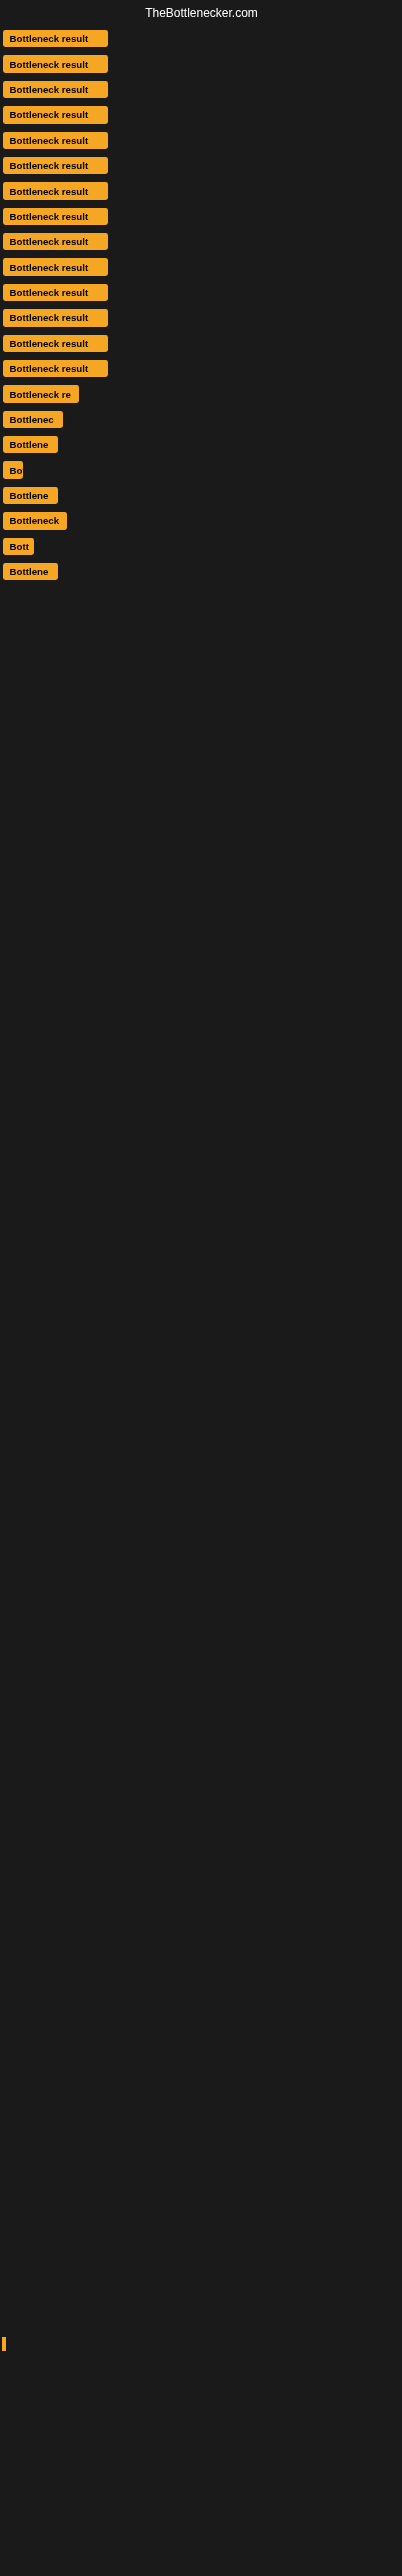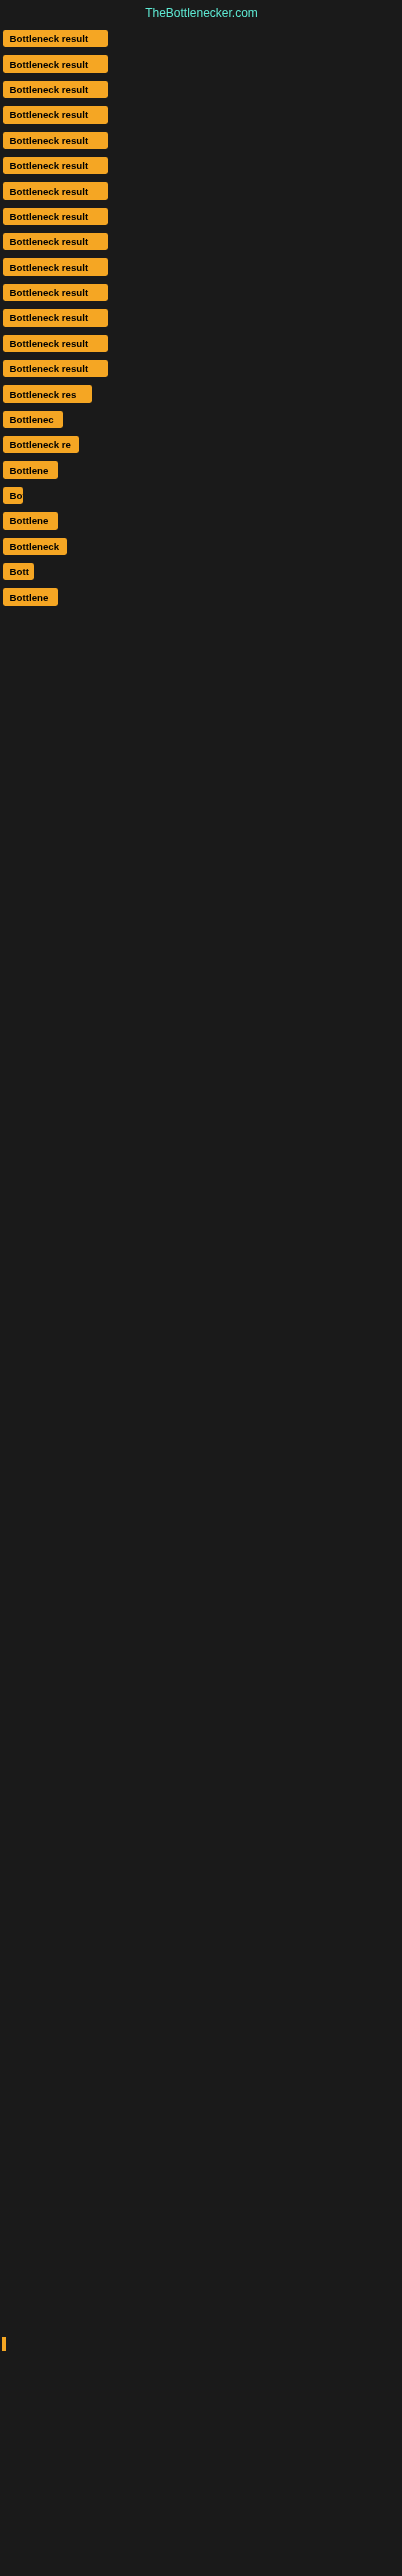--- a/index.html
+++ b/index.html
@@ -12,21 +12,21 @@
       width: 403px;
       min-height: 2576px;
       background-color: #1a1a1a;
       font-family: Arial, sans-serif;
       position: relative;
     }
 
     .site-header {
       text-align: center;
       padding: 6.4px 0 9.7px 0;
-      color: #5eead4;
+      color: #ffffff;
       font-size: 12px;
     }
 
     .bottleneck-item {
       margin: 0 0 8px 1.6px;
       display: flex;
     }
 
     .bottleneck-badge {
       background-color: #f5a623;
@@ -97,27 +97,24 @@
     <div class="bottleneck-item">
       <span class="bottleneck-badge" style="max-width: 105px; width: 105px;">Bottleneck result</span>
     </div>
     <div class="bottleneck-item">
       <span class="bottleneck-badge" style="max-width: 105px; width: 105px;">Bottleneck result</span>
     </div>
     <div class="bottleneck-item">
       <span class="bottleneck-badge" style="max-width: 105px; width: 105px;">Bottleneck result</span>
     </div>
     <div class="bottleneck-item">
-      <span class="bottleneck-badge" style="max-width: 89px; width: 89px;">Bottleneck res</span>
+      <span class="bottleneck-badge" style="max-width: 76px; width: 76px;">Bottleneck re</span>
     </div>
     <div class="bottleneck-item">
       <span class="bottleneck-badge" style="max-width: 60px; width: 60px;">Bottlenec</span>
-    </div>
-    <div class="bottleneck-item">
-      <span class="bottleneck-badge" style="max-width: 76px; width: 76px;">Bottleneck re</span>
     </div>
     <div class="bottleneck-item">
       <span class="bottleneck-badge" style="max-width: 55px; width: 55px;">Bottlene</span>
     </div>
     <div class="bottleneck-item">
       <span class="bottleneck-badge" style="max-width: 39px; width: 20px;">Bottl</span>
     </div>
     <div class="bottleneck-item">
       <span class="bottleneck-badge" style="max-width: 55px; width: 55px;">Bottlene</span>
     </div>

